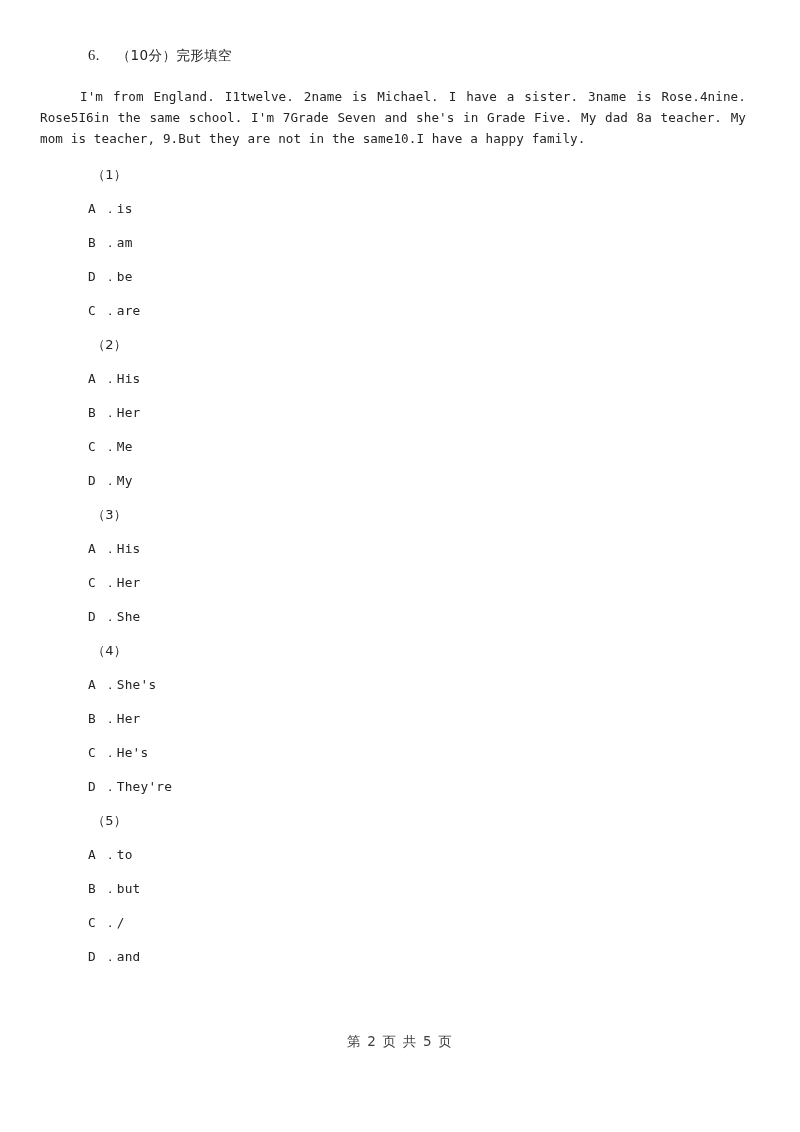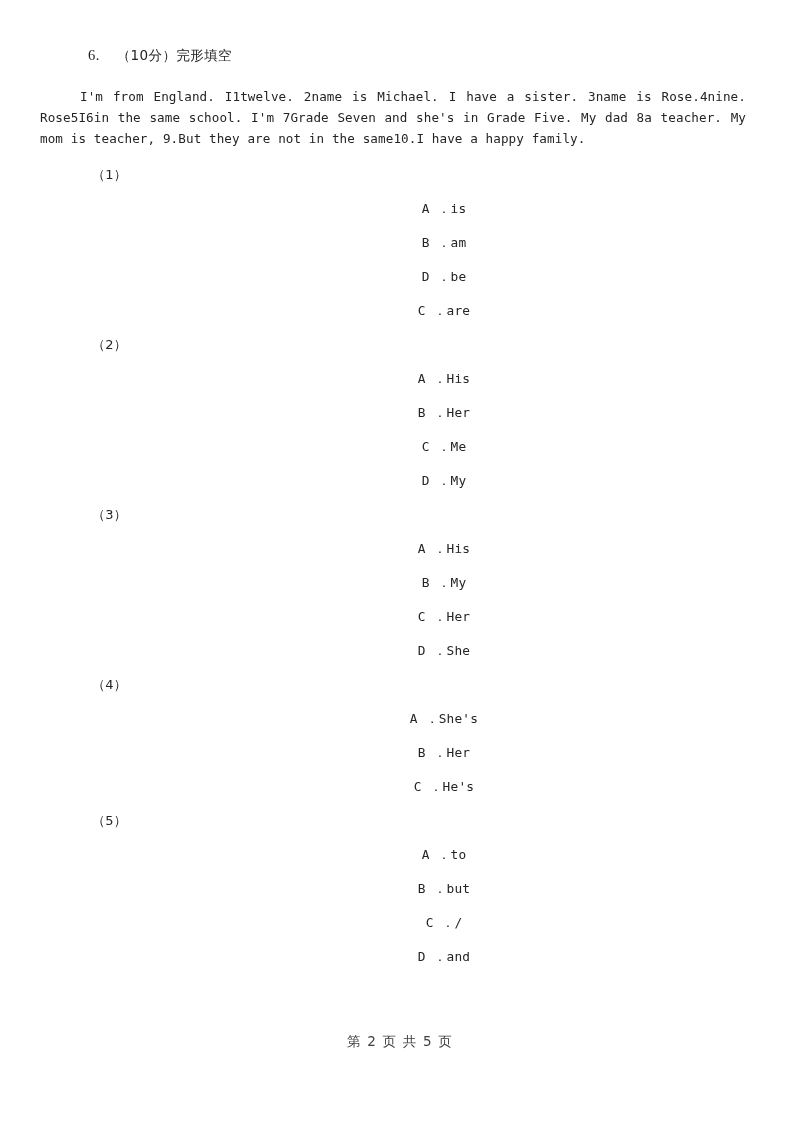--- a/index.html
+++ b/index.html
@@ -89,21 +89,20 @@
   }
   .q-option {
     font-family: "DejaVu Sans Mono", "Liberation Mono", monospace;
     font-size: 12.8px;
     color: #242424;
     padding-left: 88px;
     height: 34px;
     line-height: 34px;
     letter-spacing: 0.2px;
     white-space: pre;
-    text-align: center;
   }
 
   
   .footer {
     position: absolute;
     left: 0;
     top: 1033px;
     width: 800px;
     text-align: center;
     font-family: "DejaVu Sans", "Liberation Sans", sans-serif;
@@ -139,30 +138,30 @@
       <div class="q-label">（2）</div>
       <div class="q-option">A ．His</div>
       <div class="q-option">B ．Her</div>
       <div class="q-option">C ．Me</div>
       <div class="q-option">D ．My</div>
     </div>
 
     <div class="q-block">
       <div class="q-label">（3）</div>
       <div class="q-option">A ．His</div>
-      <div class="q-option">B ．My</div>
       <div class="q-option">C ．Her</div>
       <div class="q-option">D ．She</div>
     </div>
 
     <div class="q-block">
       <div class="q-label">（4）</div>
       <div class="q-option">A ．She's</div>
       <div class="q-option">B ．Her</div>
       <div class="q-option">C ．He's</div>
+      <div class="q-option">D ．They're</div>
     </div>
 
     <div class="q-block">
       <div class="q-label">（5）</div>
       <div class="q-option">A ．to</div>
       <div class="q-option">B ．but</div>
       <div class="q-option">C ．/</div>
       <div class="q-option">D ．and</div>
     </div>
 

